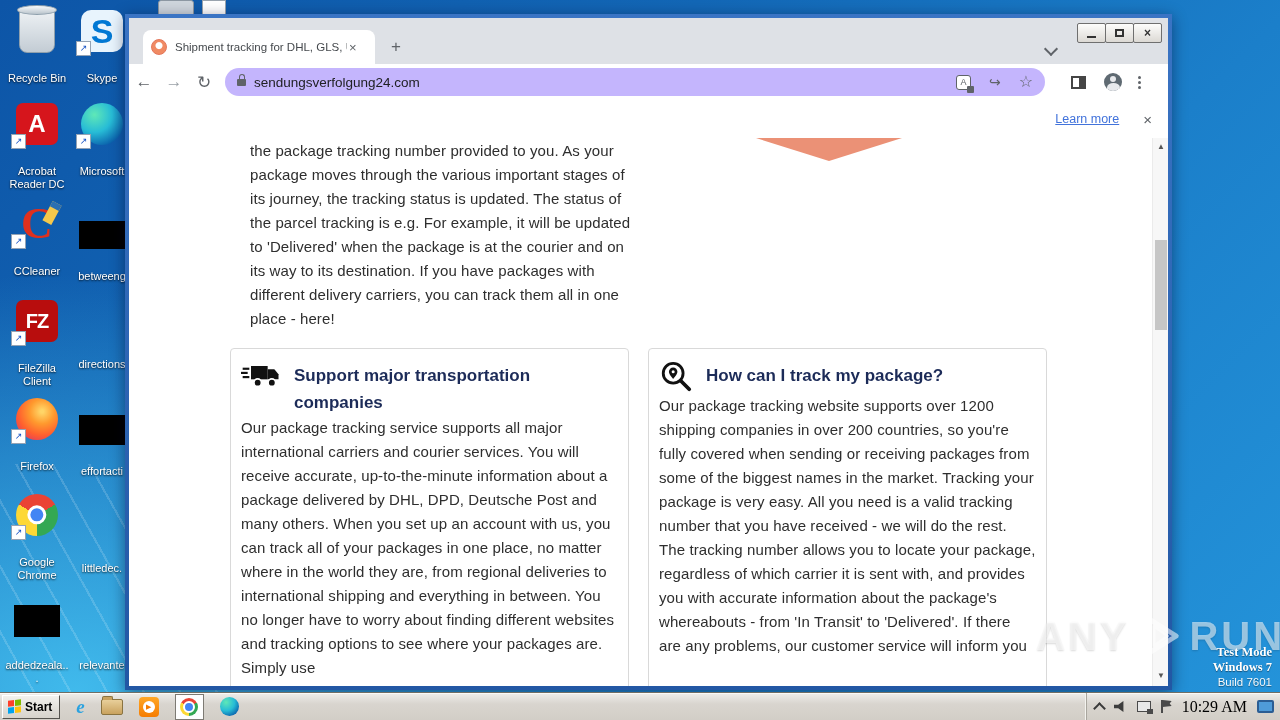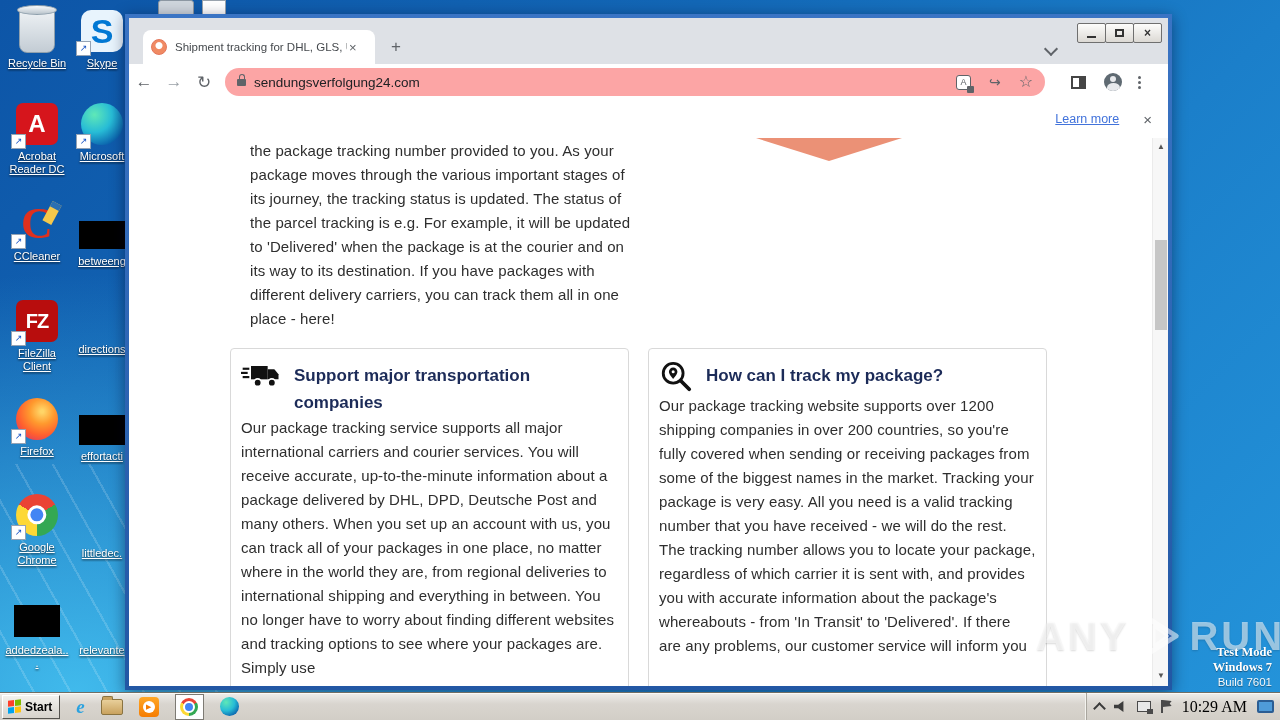--- a/index.html
+++ b/index.html
@@ -8,21 +8,21 @@
     background:
       radial-gradient(1100px 760px at 6% 96%, rgba(72,200,245,.85) 0%, rgba(72,200,245,0) 55%),
       linear-gradient(135deg,#0d55a7 0%,#1367b6 35%,#1b7fca 65%,#2494da 100%);}
   .light-rays{position:absolute;left:-60px;bottom:26px;width:320px;height:230px;opacity:.45;
     background:repeating-linear-gradient(55deg, rgba(255,255,255,.35) 0 2px, transparent 2px 30px);
     transform:skewX(-8deg);pointer-events:none;}
 
   
   .desktop-icon{position:absolute;width:64px;text-align:center;color:#fff;font-size:11px;z-index:1;}
   .di-img{width:46px;height:46px;margin:0 auto;position:relative;display:flex;align-items:center;justify-content:center;}
-  .di-label{margin-top:3px;line-height:13px;text-shadow:0 1px 2px rgba(0,0,0,.85);word-wrap:break-word;text-decoration:underline;}
+  .di-label{margin-top:18px;line-height:13px;text-shadow:0 1px 2px rgba(0,0,0,.85);word-wrap:break-word;}
   .shortcut{position:absolute;left:-3px;bottom:-2px;width:13px;height:13px;background:#fff;
     border:1px solid #94a3b5;display:flex;align-items:center;justify-content:center;
     font-size:9px;color:#1753c4;line-height:1;}
   .blackfile{width:52px;height:32px;background:#000;margin:7px auto;}
   .sq{width:42px;height:42px;border-radius:7px;display:flex;align-items:center;justify-content:center;font-weight:bold;}
   .acrobat{background:#d6151c;color:#fff;font-size:24px;}
   .filezilla{background:#b80d0d;color:#fff;font-size:20px;letter-spacing:-1px;}
   .ball{width:42px;height:42px;border-radius:50%;}
   .firefox-ball{background:radial-gradient(circle at 62% 32%, #ffd567 4%, #ff9a2e 32%, #ff5f2e 62%, #d9336d 90%);}
   .chrome-ball{position:relative;background:conic-gradient(from -60deg,#ea4335 0 120deg,#34a853 120deg 240deg,#fdd835 240deg 360deg);}
@@ -59,21 +59,21 @@
   .win-controls{position:absolute;right:6px;top:5px;display:flex;}
   .winbtn{width:27px;height:18px;border:1px solid #6f6f6f;margin-left:-1px;border-radius:2px;
     background:linear-gradient(#fdfdfc,#dcd9d4);display:flex;align-items:center;justify-content:center;}
   .g-min{width:9px;height:2px;background:#333;margin-top:8px;}
   .g-max{width:9px;height:8px;border:2px solid #333;box-sizing:border-box;}
   .g-close{font-size:12px;font-weight:bold;color:#333;line-height:1;}
 
   .toolbar{position:absolute;left:0;top:46px;right:0;height:36px;background:#fff;display:flex;align-items:center;}
   .nav{font-size:17px;color:#5f6368;width:30px;text-align:center;}
   .nav.fwd{color:#9aa0a6;}
-  .omnibox{height:28px;flex:0 0 820px;margin-left:6px;background:#fca5a5;border-radius:14px;
+  .omnibox{height:28px;flex:0 0 820px;margin-left:6px;background:#c4b5fd;border-radius:14px;
     display:flex;align-items:center;padding:0 12px;box-sizing:border-box;}
   .lock{width:9px;height:7px;background:#5f6368;border-radius:1px;position:relative;margin-right:8px;flex:0 0 9px;}
   .lock::before{content:"";position:absolute;left:1.5px;top:-5px;width:6px;height:5px;border:1.5px solid #5f6368;
     border-bottom:none;border-radius:4px 4px 0 0;box-sizing:border-box;}
   .url{font-size:13.5px;color:#202124;}
   .ob-sp{flex:1;}
   .ob-ic{margin-left:18px;color:#5f6368;font-size:14px;line-height:1;}
   .tr-icon{width:15px;height:15px;border:1.5px solid #5f6368;border-radius:3px;box-sizing:border-box;
     font-size:9px;color:#5f6368;display:flex;align-items:center;justify-content:center;position:relative;background:#fff;}
   .tr-icon::after{content:"";position:absolute;right:-4px;bottom:-4px;width:7px;height:7px;background:#5f6368;border-radius:1px;}

